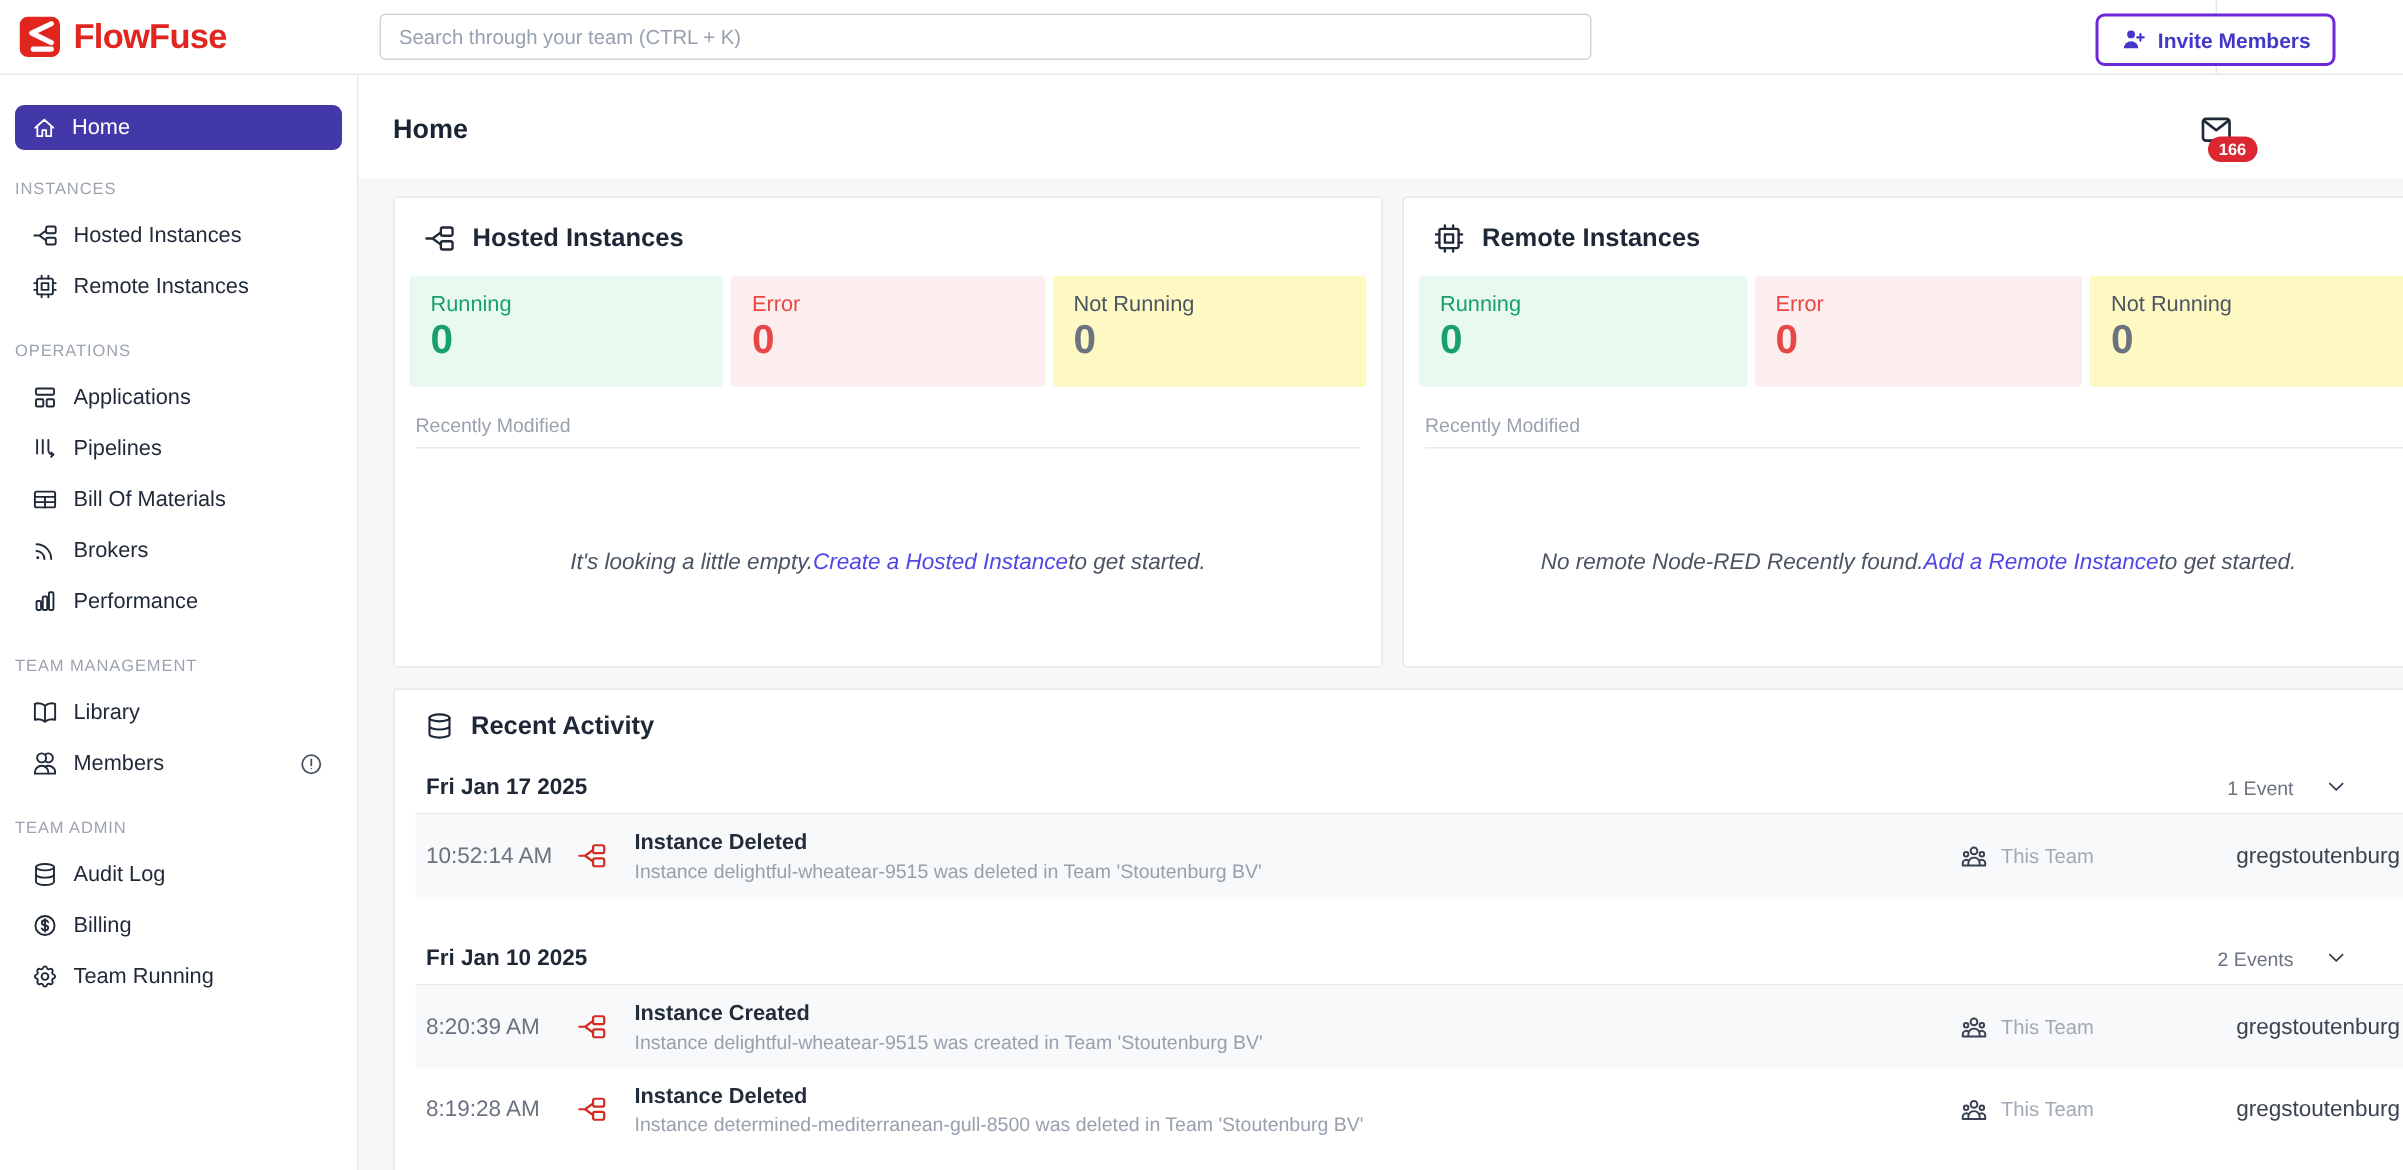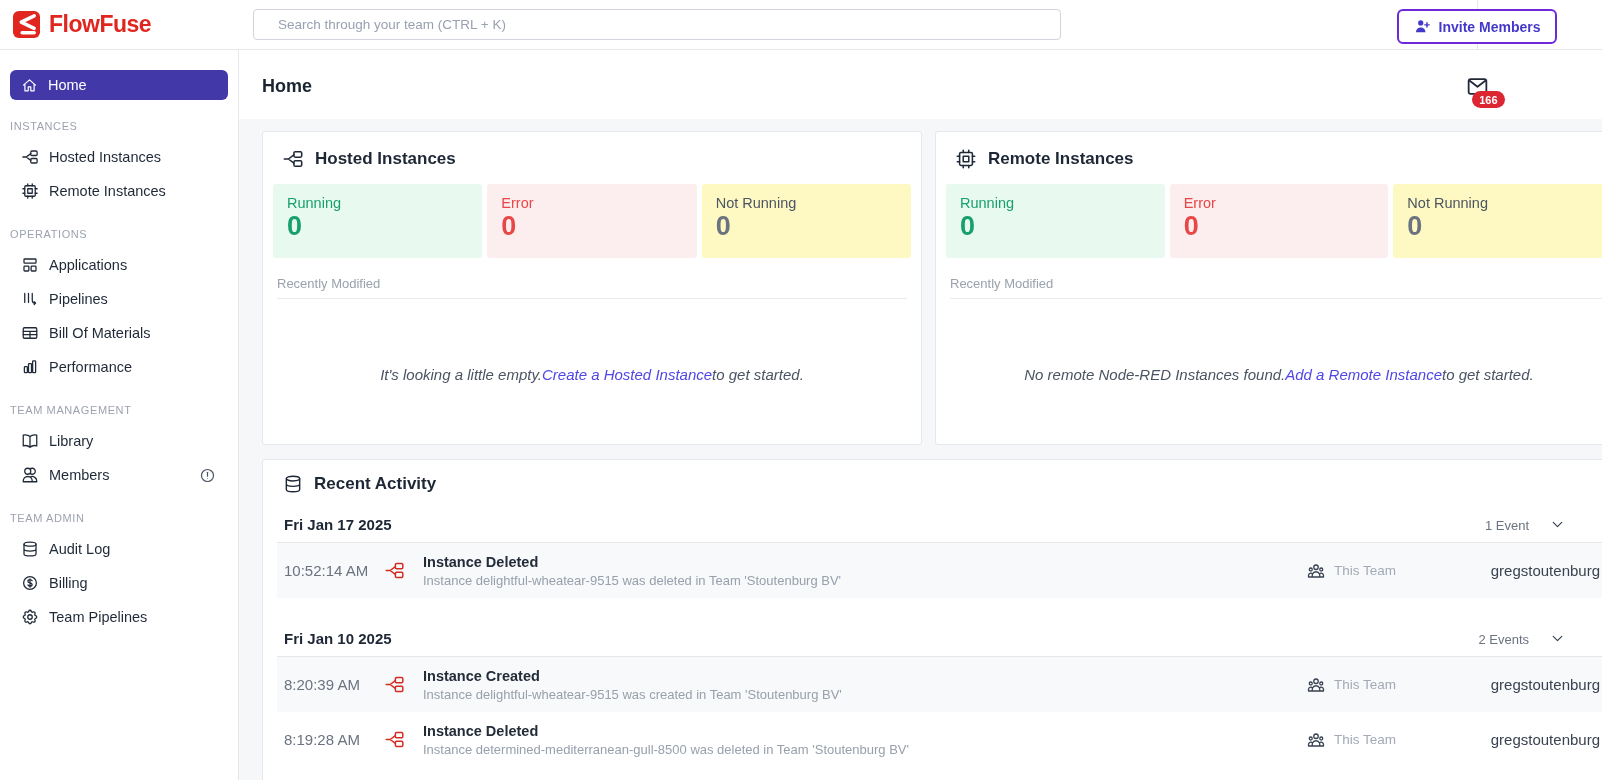--- a/index.html
+++ b/index.html
@@ -9,21 +9,21 @@
     background:#fff; color:#1F2937; position:relative;
   }
   svg { display:block; }
   .ic { stroke:currentColor; fill:none; stroke-width:1.7; stroke-linecap:round; stroke-linejoin:round; }
 
   
   header { height:50px; display:flex; align-items:center; border-bottom:1px solid #E5E7EB; }
   .logo-area { width:239px; flex:0 0 239px; display:flex; align-items:center; gap:9px; padding-left:13px; cursor:pointer; }
   .logo-word { font-size:23px; font-weight:bold; color:#E0261F; letter-spacing:-0.5px; }
   .search { width:808px; height:31px; margin-left:14px; border:1px solid #D1D5DB; border-radius:4px;
-            padding:0 24px; font-size:13.5px; color:#374151; outline:none; font-family:inherit; }
+            padding:0 12px; font-size:13.5px; color:#374151; outline:none; font-family:inherit; }
   .search::placeholder { color:#98A1B0; }
   .hdr-right { margin-left:auto; display:flex; align-items:center; padding-right:4px;flex-direction:column; }
   .vdiv { width:1px; height:30px; background:#E5E7EB; }
   .team-block { display:flex; align-items:center; justify-content:space-between; width:198px; margin:0 20px 0 24px; cursor:pointer; }
   .team-label { font-size:10px; color:#6B7280; letter-spacing:0.6px; }
   .team-name { font-size:15px; color:#111827; margin-top:1px; }
   .team-block .chev { color:#374151; }
   .invite { display:flex; align-items:center; gap:8px; margin:0 16px; padding:7px 15px;
             background:#fff; border:2px solid #6d28d9; border-radius:6px; color:#4338CA;
             font-size:14px; font-weight:bold; cursor:pointer; font-family:inherit; }
@@ -254,20 +254,26 @@
       <span>Pipelines</span>
     </div>
     <div class="side-item">
       <svg class="ic" width="18" height="18">
           <use href="#i-table"></use>
         </svg>
       <span>Bill Of Materials</span>
     </div>
     <div class="side-item">
       <svg class="ic" width="18" height="18">
+          <use href="#i-rss"></use>
+        </svg>
+      <span>Brokers</span>
+    </div>
+    <div class="side-item">
+      <svg class="ic" width="18" height="18">
           <use href="#i-chart-bar"></use>
         </svg>
       <span>Performance</span>
     </div>
 
     <div class="sec-title">TEAM MANAGEMENT</div>
     <div class="side-item">
       <svg class="ic" width="18" height="18">
           <use href="#i-book-open"></use>
         </svg>
@@ -293,21 +299,21 @@
     <div class="side-item">
       <svg class="ic" width="18" height="18">
           <use href="#i-dollar"></use>
         </svg>
       <span>Billing</span>
     </div>
     <div class="side-item">
       <svg class="ic" width="18" height="18">
           <use href="#i-cog"></use>
         </svg>
-      <span>Team Pipelines</span>
+      <span>Team Running</span>
     </div>
   </aside>
 
   <main>
     <div class="title-band">
       <div class="page-title">Home</div>
     </div>
     <div class="main-body">
       <div class="cards-row">
 
@@ -356,21 +362,21 @@
               <div class="t-label">Error</div>
               <div class="t-value">0</div>
             </div>
             <div class="tile t-notrun">
               <div class="t-label">Not Running</div>
               <div class="t-value">0</div>
             </div>
           </div>
           <div class="recent-mod">Recently Modified</div>
           <div class="empty">
-            <span>No remote Node-RED Instances found. </span>
+            <span>No remote Node-RED Recently found. </span>
             <a>Add a Remote Instance</a>
             <span> to get started.</span>
           </div>
         </section>
 
       </div>
 
       <section class="card activity-card">
         <div class="act-title">
           <svg class="ic" width="20" height="20">

